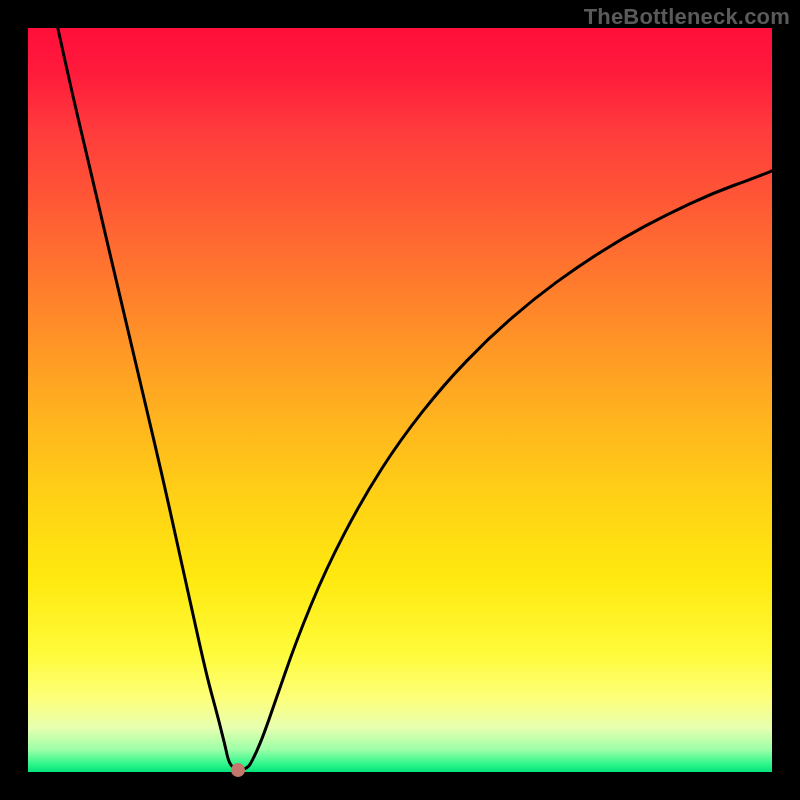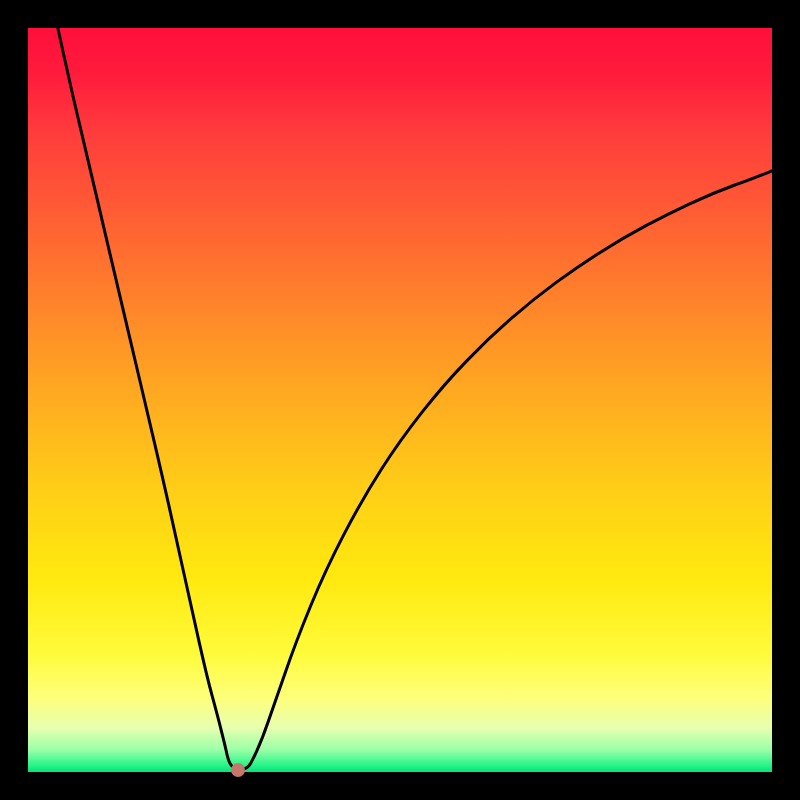--- a/index.html
+++ b/index.html
@@ -71,13 +71,14 @@
 </head>
 <body>
 
 <div class="frame">
   <div class="plot">
     <svg class="curve" viewBox="0 0 744 744" preserveAspectRatio="none">
       <path fill="none" stroke-width="3" stroke-linecap="round" stroke-linejoin="round" d="M 29.8 0.0 Q 29.8 0.0 37.2 33.5 Q 44.6 67.0 52.1 98.6 Q 59.5 130.2 67.0 161.8 Q 74.4 193.4 81.8 225.1 Q 89.3 256.7 96.7 288.3 Q 104.2 319.9 111.6 351.5 Q 119.0 383.2 126.5 414.8 Q 133.9 446.4 141.4 479.9 Q 148.8 513.4 156.2 546.8 Q 163.7 580.3 171.1 613.8 Q 178.6 647.3 184.1 667.7 Q 189.7 688.2 193.4 703.1 Q 197.2 718.0 199.0 726.5 Q 200.9 735.1 203.9 738.0 Q 206.8 741.0 209.8 741.4 Q 212.8 741.8 215.8 741.0 Q 218.7 740.3 221.0 737.7 Q 223.2 735.1 228.8 722.8 Q 234.4 710.5 239.9 694.5 Q 245.5 678.5 256.7 646.2 Q 267.8 613.8 282.7 577.7 Q 297.6 541.6 316.2 505.9 Q 334.8 470.2 353.4 441.2 Q 372.0 412.2 394.3 383.9 Q 416.6 355.6 439.0 332.6 Q 461.3 309.5 483.6 290.2 Q 505.9 270.8 528.2 254.4 Q 550.6 238.1 572.9 223.9 Q 595.2 209.8 617.5 197.9 Q 639.8 186.0 662.2 175.6 Q 684.5 165.2 706.8 157.0 Q 729.1 148.8 736.6 145.8 T 744.0 142.8" stroke="#000000"></path>
     </svg>
     <div class="dot" style="left: 209.808px; top: 741.768px; background: rgb(197, 119, 107);"></div>
   </div>
+  <div class="watermark">TheBottleneck.com</div>
 </div>
 
 </body></html>

